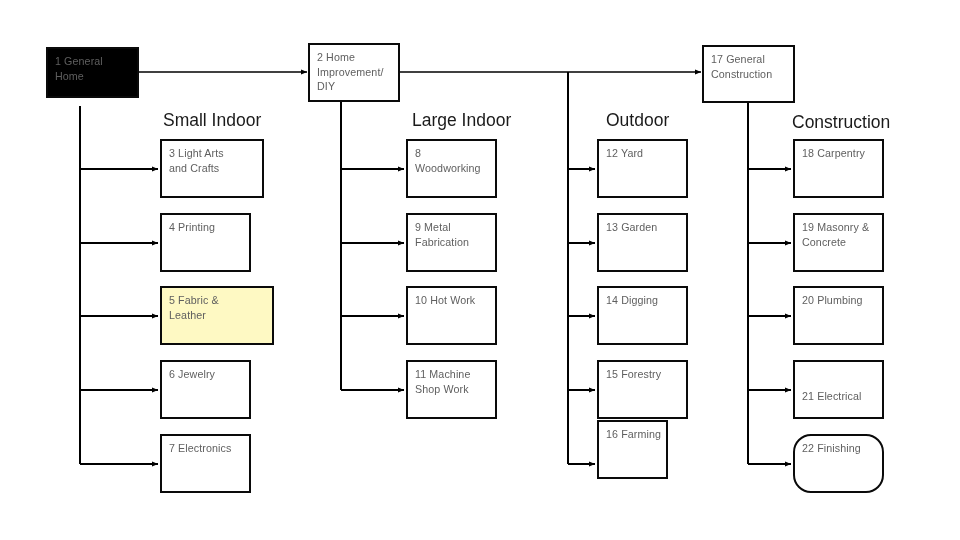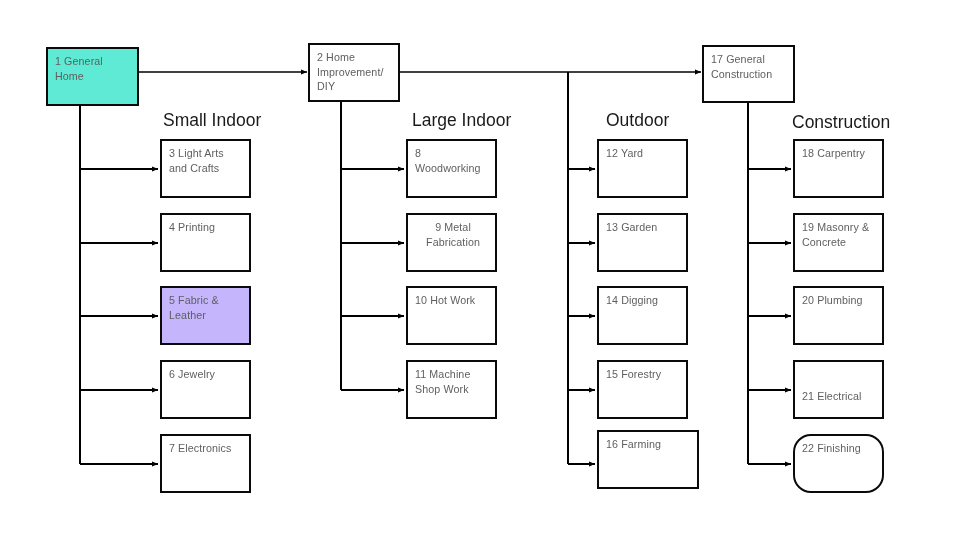--- a/index.html
+++ b/index.html
@@ -55,56 +55,56 @@
         <path d="M748 103 L748 464" class="wire" stroke="#000000"></path>
         <path d="M748 169 L791 169" class="wire" stroke="#000000" marker-end="url(#arrowhead)"></path>
         <path d="M748 243 L791 243" class="wire" stroke="#000000" marker-end="url(#arrowhead)"></path>
         <path d="M748 316 L791 316" class="wire" stroke="#000000" marker-end="url(#arrowhead)"></path>
         <path d="M748 390 L791 390" class="wire" stroke="#000000" marker-end="url(#arrowhead)"></path>
         <path d="M748 464 L791 464" class="wire" stroke="#000000" marker-end="url(#arrowhead)"></path>
       </g>
   </svg>
 
   <div id="nodes-layer">
-      <div class="node" style="left: 46px; top: 47px; width: 93px; height: 59px; border-color: rgb(10, 10, 10); background: #5eead4;">
+      <div class="node" style="left: 46px; top: 47px; width: 93px; height: 51px; border-color: rgb(10, 10, 10); background: #000000;">
         <div class="node-label" style="color: rgb(95, 95, 95);">1 General
 Home</div>
       </div>
       <div class="node" style="left: 308px; top: 43px; width: 92px; height: 59px; border-color: rgb(10, 10, 10); background: rgb(255, 255, 255);">
         <div class="node-label" style="color: rgb(95, 95, 95);">2 Home
 Improvement/
 DIY</div>
       </div>
       <div class="node" style="left: 702px; top: 45px; width: 93px; height: 58px; border-color: rgb(10, 10, 10); background: rgb(255, 255, 255);">
         <div class="node-label" style="color: rgb(95, 95, 95);">17 General
 Construction</div>
       </div>
-      <div class="node" style="left: 160px; top: 139px; width: 91px; height: 59px; border-color: rgb(10, 10, 10); background: rgb(255, 255, 255);">
+      <div class="node" style="left: 160px; top: 139px; width: 104px; height: 59px; border-color: rgb(10, 10, 10); background: rgb(255, 255, 255);">
         <div class="node-label" style="color: rgb(95, 95, 95);">3 Light Arts
 and Crafts</div>
       </div>
       <div class="node" style="left: 160px; top: 213px; width: 91px; height: 59px; border-color: rgb(10, 10, 10); background: rgb(255, 255, 255);">
         <div class="node-label" style="color: rgb(95, 95, 95);">4 Printing</div>
       </div>
-      <div class="node" style="left: 160px; top: 286px; width: 91px; height: 59px; border-color: rgb(10, 10, 10); background: #c4b5fd; padding-left: 39px;">
+      <div class="node" style="left: 160px; top: 286px; width: 114px; height: 59px; border-color: rgb(10, 10, 10); background: #fef9c3; padding-left: 39px;">
         <div class="node-label" style="color: rgb(95, 95, 95);">5 Fabric &amp;
 Leather</div>
       </div>
       <div class="node" style="left: 160px; top: 360px; width: 91px; height: 59px; border-color: rgb(10, 10, 10); background: rgb(255, 255, 255);">
         <div class="node-label" style="color: rgb(95, 95, 95);">6 Jewelry</div>
       </div>
       <div class="node" style="left: 160px; top: 434px; width: 91px; height: 59px; border-color: rgb(10, 10, 10); background: rgb(255, 255, 255);">
         <div class="node-label" style="color: rgb(95, 95, 95);">7 Electronics</div>
       </div>
       <div class="node" style="left: 406px; top: 139px; width: 91px; height: 59px; border-color: rgb(10, 10, 10); background: rgb(255, 255, 255);">
         <div class="node-label" style="color: rgb(95, 95, 95);">8
 Woodworking</div>
       </div>
       <div class="node" style="left: 406px; top: 213px; width: 91px; height: 59px; border-color: rgb(10, 10, 10); background: rgb(255, 255, 255);">
-        <div class="node-label" style="color: rgb(95, 95, 95); text-align: center;">9 Metal
+        <div class="node-label" style="color: rgb(95, 95, 95);">9 Metal
 Fabrication</div>
       </div>
       <div class="node" style="left: 406px; top: 286px; width: 91px; height: 59px; border-color: rgb(10, 10, 10); background: rgb(255, 255, 255);">
         <div class="node-label" style="color: rgb(95, 95, 95);">10 Hot Work</div>
       </div>
       <div class="node" style="left: 406px; top: 360px; width: 91px; height: 59px; border-color: rgb(10, 10, 10); background: rgb(255, 255, 255);">
         <div class="node-label" style="color: rgb(95, 95, 95);">11 Machine
 Shop Work</div>
       </div>
       <div class="node" style="left: 597px; top: 139px; width: 91px; height: 59px; border-color: rgb(10, 10, 10); background: rgb(255, 255, 255);">
@@ -112,21 +112,21 @@
       </div>
       <div class="node" style="left: 597px; top: 213px; width: 91px; height: 59px; border-color: rgb(10, 10, 10); background: rgb(255, 255, 255);">
         <div class="node-label" style="color: rgb(95, 95, 95);">13 Garden</div>
       </div>
       <div class="node" style="left: 597px; top: 286px; width: 91px; height: 59px; border-color: rgb(10, 10, 10); background: rgb(255, 255, 255);">
         <div class="node-label" style="color: rgb(95, 95, 95);">14 Digging</div>
       </div>
       <div class="node" style="left: 597px; top: 360px; width: 91px; height: 59px; border-color: rgb(10, 10, 10); background: rgb(255, 255, 255);">
         <div class="node-label" style="color: rgb(95, 95, 95);">15 Forestry</div>
       </div>
-      <div class="node" style="left: 597px; top: 430px; width: 102px; height: 59px; border-color: rgb(10, 10, 10); background: rgb(255, 255, 255);">
+      <div class="node" style="left: 597px; top: 420px; width: 71px; height: 59px; border-color: rgb(10, 10, 10); background: rgb(255, 255, 255);">
         <div class="node-label" style="color: rgb(95, 95, 95);">16 Farming</div>
       </div>
       <div class="node" style="left: 793px; top: 139px; width: 91px; height: 59px; border-color: rgb(10, 10, 10); background: rgb(255, 255, 255);">
         <div class="node-label" style="color: rgb(95, 95, 95);">18 Carpentry</div>
       </div>
       <div class="node" style="left: 793px; top: 213px; width: 91px; height: 59px; border-color: rgb(10, 10, 10); background: rgb(255, 255, 255); text-decoration: underline;">
         <div class="node-label" style="color: rgb(95, 95, 95);">19 Masonry &amp;
 Concrete</div>
       </div>
       <div class="node" style="left: 793px; top: 286px; width: 91px; height: 59px; border-color: rgb(10, 10, 10); background: rgb(255, 255, 255);">

